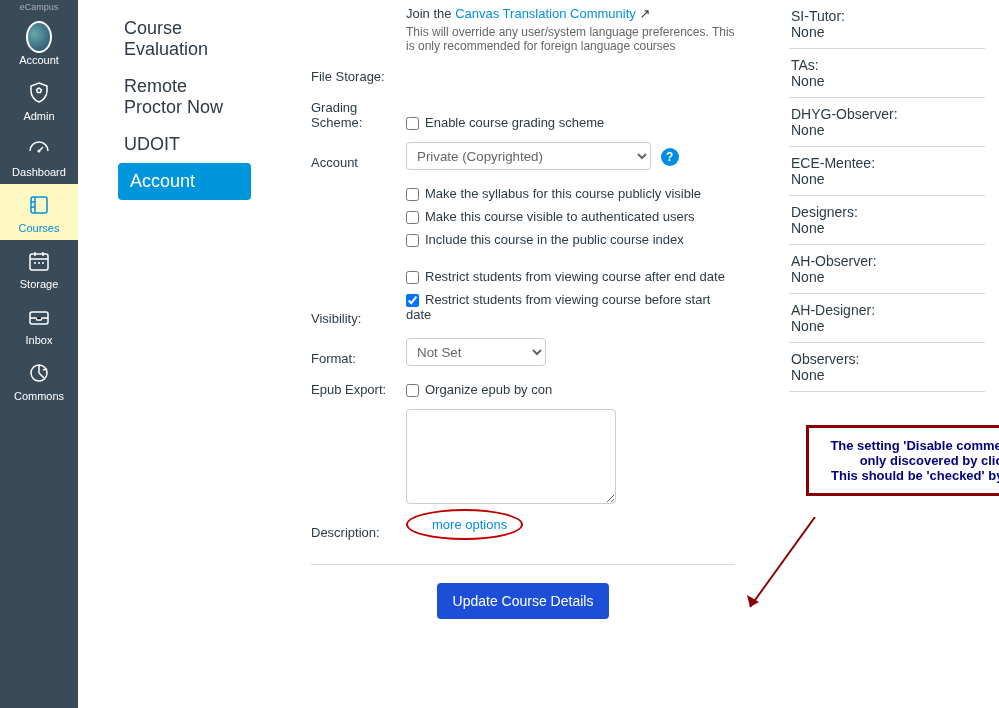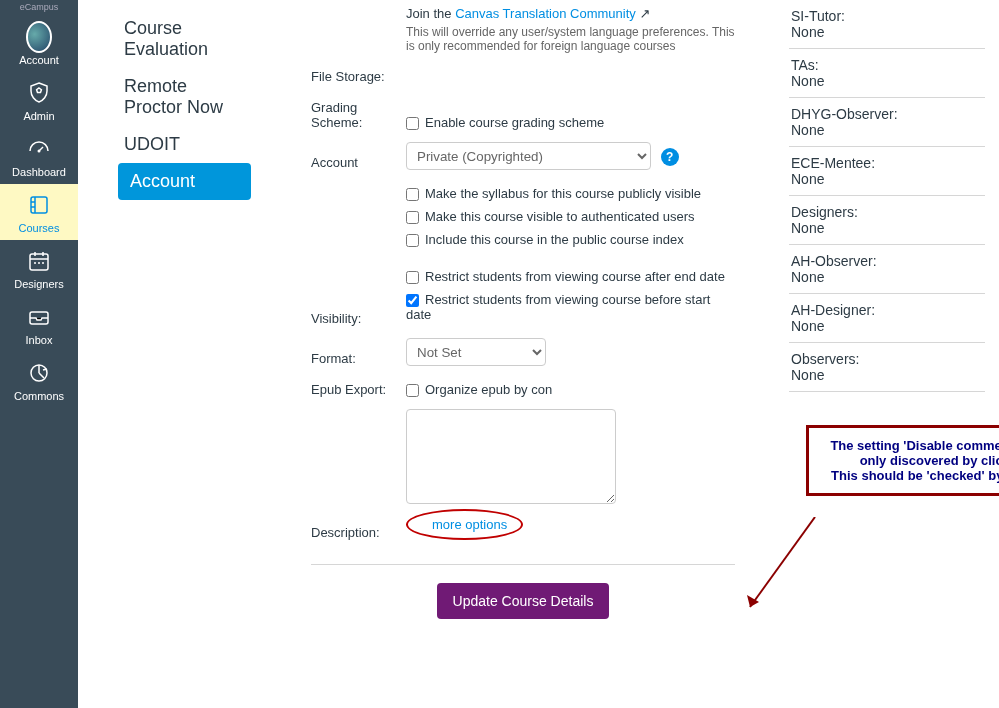--- a/index.html
+++ b/index.html
@@ -29,21 +29,21 @@
   input.num { width:56px; height:28px; border:1px solid #ccc; border-radius:4px; padding:0 6px; }
   select.lic { width:245px; height:28px; border:1px solid #ccc; border-radius:4px; background:#fff; color:#666; padding:0 6px; }
   .help-circle { display:inline-flex; width:18px; height:18px; border-radius:50%; background:#008ee2; color:#fff; font-weight:bold; font-size:12px; align-items:center; justify-content:center; margin-left:6px; vertical-align:middle; cursor:pointer; }
   .check-line { padding:4px 0; }
   .check-line input { margin-right:6px; vertical-align:middle; }
   textarea.desc { width:210px; height:95px; border:1px solid #ccc; border-radius:4px; resize:both; }
   .more-opts { color:#008ee2; cursor:pointer; padding:4px 0; display:inline-block; margin-left:10px; }
   .more-opts-wrap { border:2px solid #c00000; border-radius:50%; padding:2px 14px; display:inline-block;}
   hr.divider { border:none; border-top:1px solid #d6d6d6; margin:18px 0; }
   .submit-row { display:flex; justify-content:center; }
-  .btn-primary { background:#701a75; color:#fff; border:none; border-radius:4px; padding:10px 16px; font-size:14px; cursor:pointer; }
+  .btn-primary { background:#1d4ed8; color:#fff; border:none; border-radius:4px; padding:10px 16px; font-size:14px; cursor:pointer; }
   
   
   .roles { width:210px; padding: 0 14px 0 0; font-size:14px; }
   .roles-row { display:flex; justify-content:space-between; border-bottom:1px solid #d6d6d6; padding:8px 2px;flex-direction:column; }
   
   
   .callout { position:absolute; border:3px solid #8b0000; background:#fff; color:#000080; font-weight:bold; font-size:13px; text-align:center; padding:10px 14px; width:380px; left:515px; top:425px; }
   .callout-line { position:absolute; left:454px; top:517px; width:80px; height:100px; pointer-events:none; }
   
   svg { display:block; }
@@ -89,21 +89,21 @@
       </div>
       <span>Courses</span>
     </div>
     <div class="gn-item">
       <div class="gn-icon">
         <svg width="24" height="24" viewBox="0 0 24 24">
             <rect x="3" y="5" width="18" height="16" rx="2" fill="none" stroke="#fff" stroke-width="1.5"></rect>
             <path stroke="#fff" stroke-width="1.5" d="M3 10h18M8 3v4M16 3v4M7 14h2M11 14h2M15 14h2"></path>
           </svg>
       </div>
-      <span>Designers</span>
+      <span>Storage</span>
     </div>
     <div class="gn-item">
       <div class="gn-icon">
         <svg width="24" height="24" viewBox="0 0 24 24">
             <rect x="3" y="7" width="18" height="12" rx="2" fill="none" stroke="#fff" stroke-width="1.5"></rect>
             <path stroke="#fff" stroke-width="1.5" d="M3 13h6l1 2h4l1-2h6"></path>
           </svg>
       </div>
       <span>Inbox</span>
     </div>

